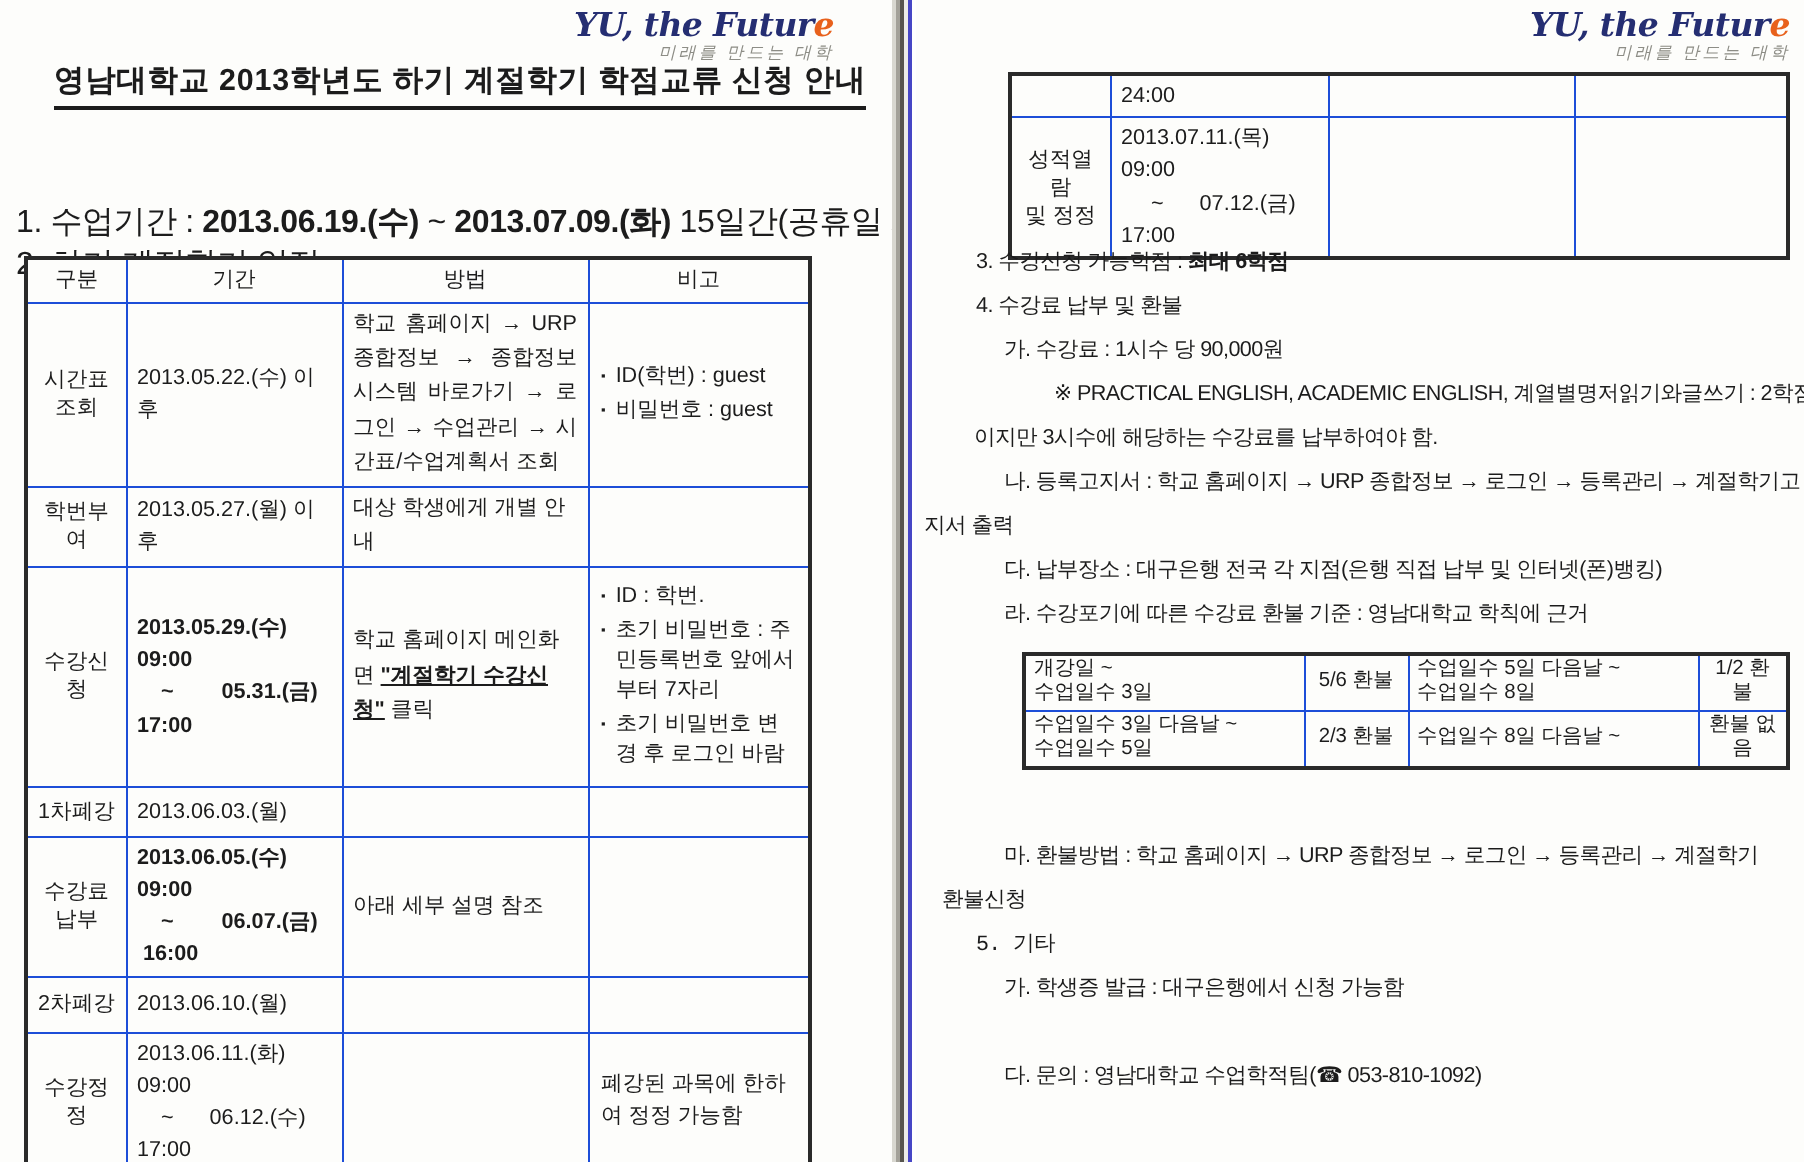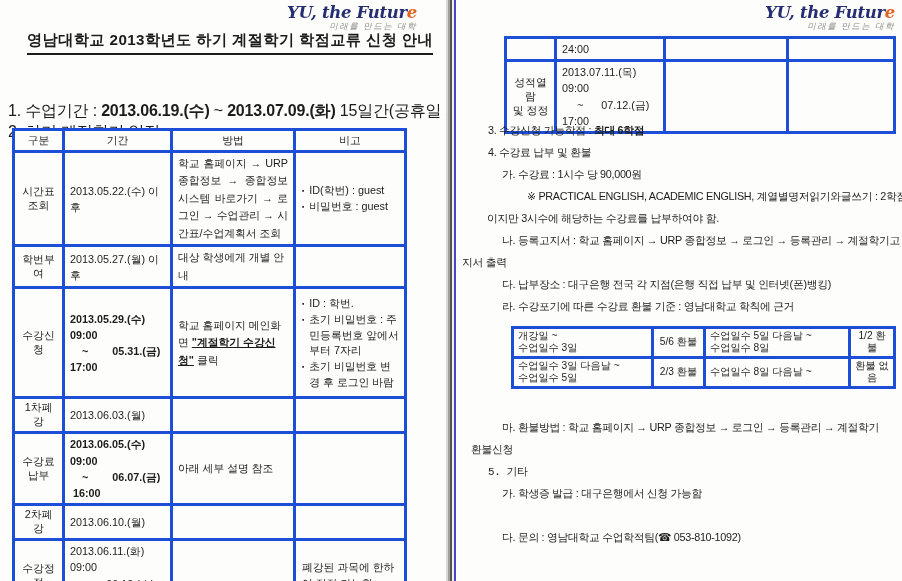--- a/index.html
+++ b/index.html
@@ -18,21 +18,21 @@
          font-size:16.5px;color:#252e72;letter-spacing:-0.3px;white-space:nowrap;}
   .brand .acc{color:#e8611c;}
   .tagline{font-size:8.5px;color:#8d8d86;letter-spacing:1.5px;margin-top:1px;white-space:nowrap;font-style:italic;}
   
   .doc-title{position:absolute;left:27px;top:30px;font-size:15.2px;font-weight:bold;letter-spacing:0.4px;
              border-bottom:2px solid #1c1c1c;padding-bottom:2px;white-space:nowrap;}
   .pline{position:absolute;font-size:16px;white-space:nowrap;letter-spacing:-0.2px;margin-top:17px;}
   .bold{font-weight:bold;}
   
   table.doc{border-collapse:collapse;table-layout:fixed;position:absolute;border:2px solid #2a2a2a;background:#fdfdfb;}
-  table.doc td{border:3px solid #1d4ed8;font-size:10.8px;padding:2px 5px;vertical-align:middle;overflow:hidden;}
+  table.doc td{border:1px solid #1d4ed8;font-size:10.8px;padding:2px 5px;vertical-align:middle;overflow:hidden;}
   .c{text-align:center;}
   .pre{white-space:pre-wrap;}
   .met{line-height:1.62;}
   .just{text-align:justify;}
   .per{line-height:1.5;}
   .noteCell{line-height:1.45;padding:3px 4px 3px 6px !important;}
   .bullet{display:flex;gap:5px;align-items:flex-start;margin:1px 0;}
   .bullet .bu{font-size:6.5px;line-height:15px;flex:0 0 auto;}
   .bullet .bt{line-height:1.42;}
   tr.rh22{height:22px;} tr.rh92{height:92px;} tr.rh26{height:26px;} tr.rh110{height:110px;}

